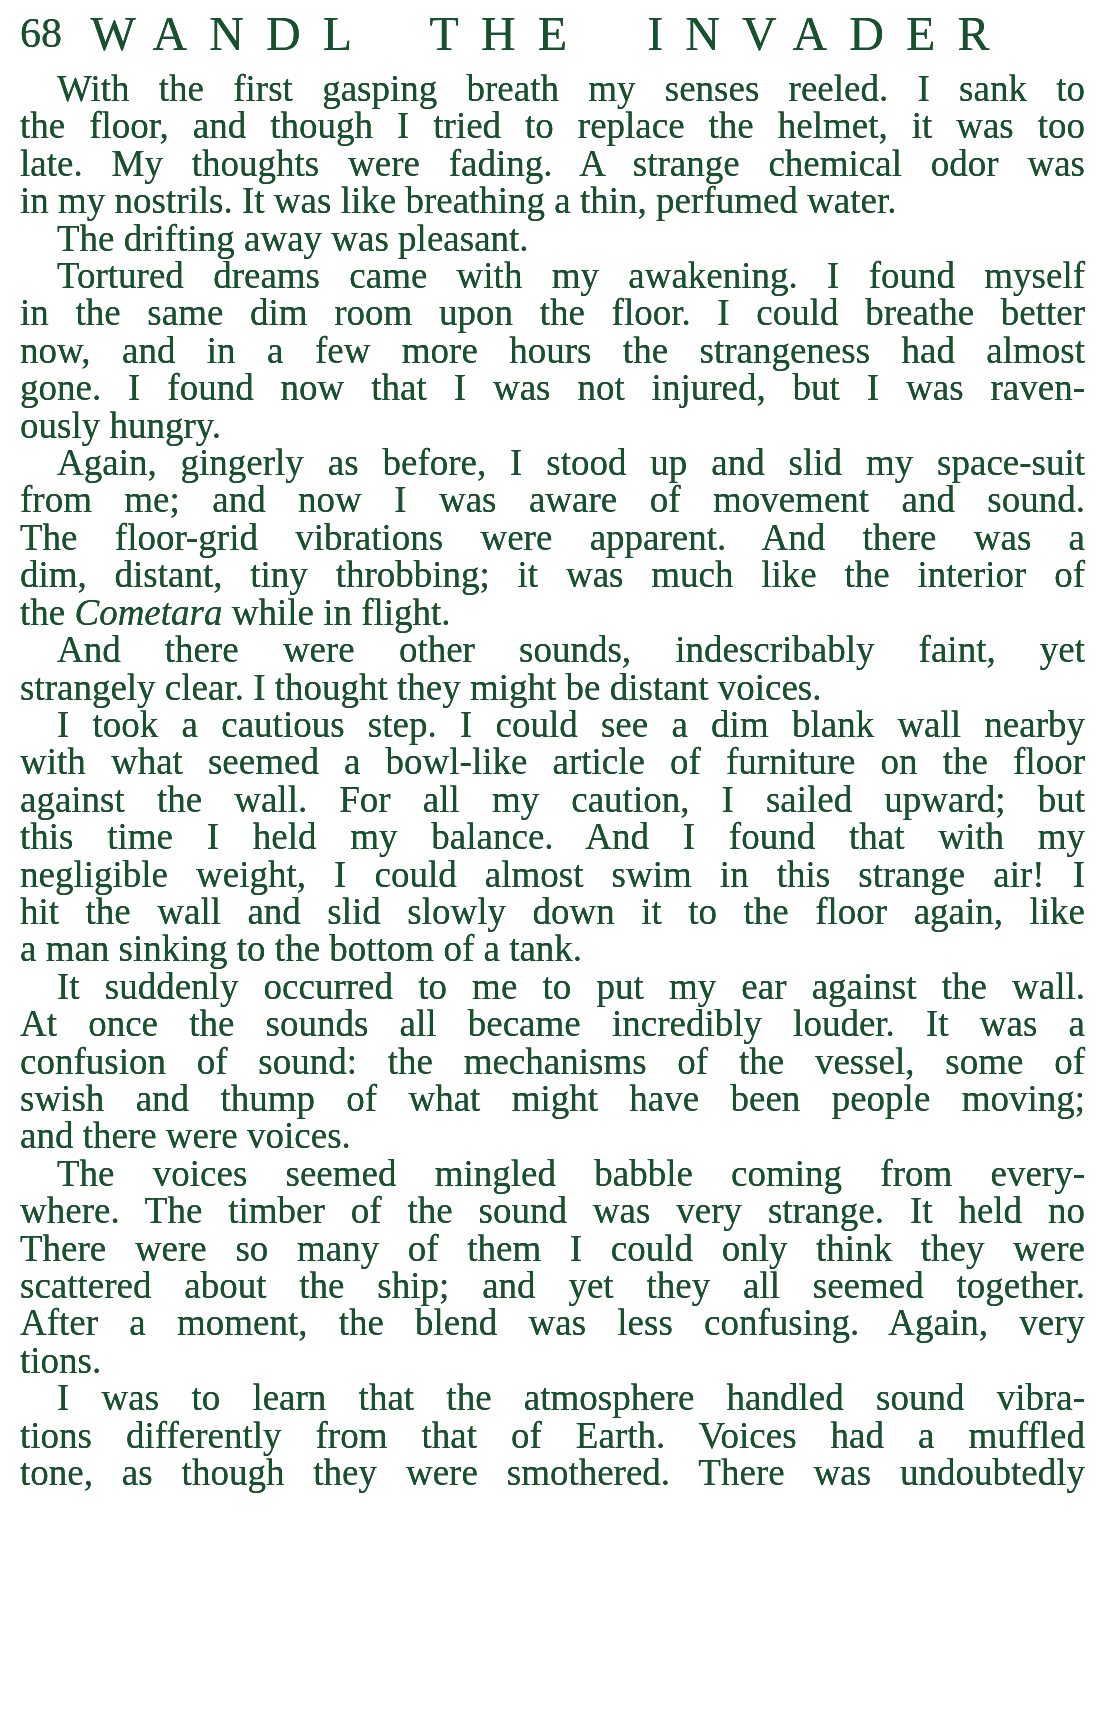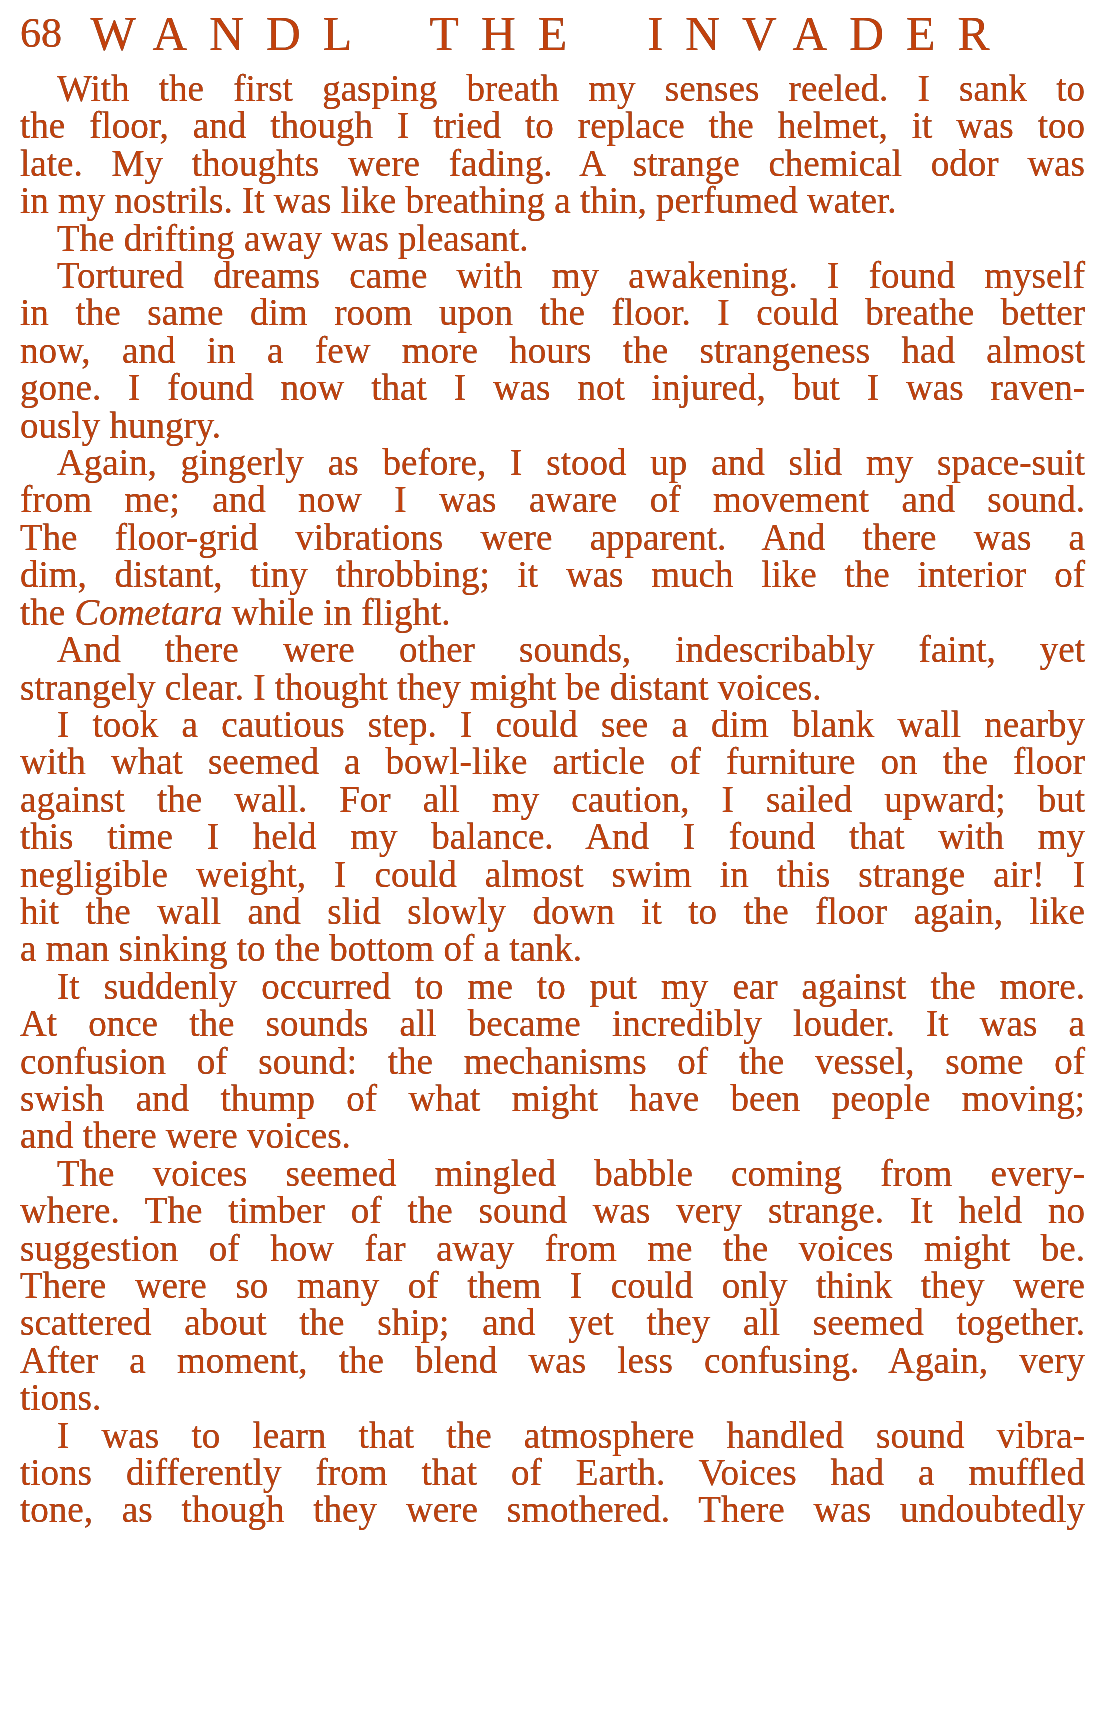--- a/index.html
+++ b/index.html
@@ -5,21 +5,21 @@
   html, body {
     margin: 0;
     padding: 0;
     background: #ffffff;
   }
   .page {
     position: relative;
     width: 1102px;
     height: 1724px;
     background: #ffffff;
-    color: #c2410c;
+    color: #14532d;
     font-family: "Liberation Serif", "DejaVu Serif", serif;
     overflow: hidden;
   }
   
   .page * {
     text-shadow: 0 0 0.6px rgba(0,0,0,0.85);
   }
   .running-head {
     position: absolute;
     top: 10px;
@@ -119,31 +119,30 @@
       <span class="line indent">I took a cautious step. I could see a dim blank wall nearby</span>
       <span class="line">with what seemed a bowl-like article of furniture on the floor</span>
       <span class="line">against the wall. For all my caution, I sailed upward; but</span>
       <span class="line">this time I held my balance. And I found that with my</span>
       <span class="line">negligible weight, I could almost swim in this strange air! I</span>
       <span class="line">hit the wall and slid slowly down it to the floor again, like</span>
       <span class="line last">a man sinking to the bottom of a tank.</span>
     </p>
 
     <p>
-      <span class="line indent">It suddenly occurred to me to put my ear against the more.</span>
+      <span class="line indent">It suddenly occurred to me to put my ear against the wall.</span>
       <span class="line">At once the sounds all became incredibly louder. It was a</span>
       <span class="line">confusion of sound: the mechanisms of the vessel, some of</span>
       <span class="line">swish and thump of what might have been people moving;</span>
       <span class="line last">and there were voices.</span>
     </p>
 
     <p>
       <span class="line indent">The voices seemed mingled babble coming from every-</span>
       <span class="line">where. The timber of the sound was very strange. It held no</span>
-      <span class="line">suggestion of how far away from me the voices might be.</span>
       <span class="line">There were so many of them I could only think they were</span>
       <span class="line">scattered about the ship; and yet they all seemed together.</span>
       <span class="line">After a moment, the blend was less confusing. Again, very</span>
       <span class="line last">tions.</span>
     </p>
 
     <p>
       <span class="line indent">I was to learn that the atmosphere handled sound vibra-</span>
       <span class="line">tions differently from that of Earth. Voices had a muffled</span>
       <span class="line">tone, as though they were smothered. There was undoubtedly</span>

